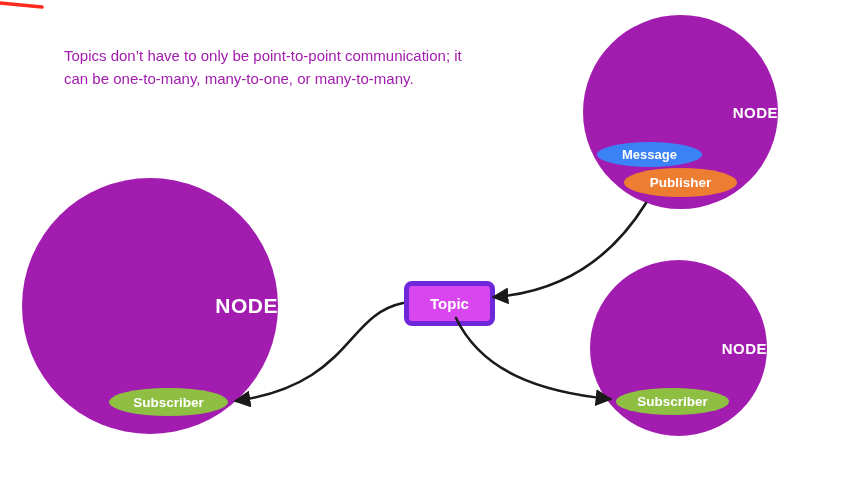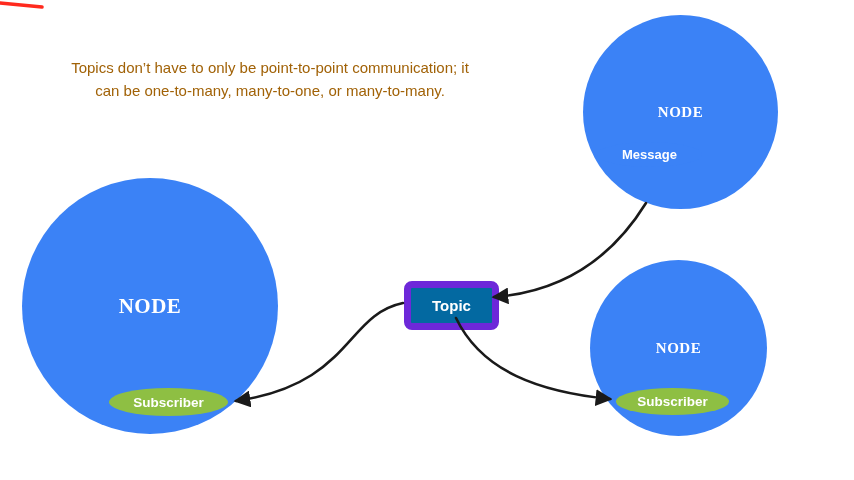--- a/index.html
+++ b/index.html
@@ -9,36 +9,34 @@
     position: relative;
     width: 854px;
     height: 480px;
     background: #ffffff;
     overflow: hidden;
   }
 
   .desc {
     position: absolute;
     left: 64px;
-    top: 56px;
+    top: 44px;
     width: 412px;
     font-size: 15px;
     line-height: 1.55;
-    color: #a16207;
-    text-align: center;
+    color: #a21caf;
   }
 
   .circle {
     position: absolute;
     border-radius: 50%;
-    background: #3b82f6;
+    background: #a21caf;
     display: flex;
     align-items: center;
-    justify-content: center;
-    font-family: Liberation Serif, serif;
+    justify-content: flex-end;
   }
   .circle-left       { left: 22px;  top: 178px; width: 256px; height: 256px; }
   .circle-topright   { left: 583px; top: 15px;  width: 195px; height: 194px; }
   .circle-bottomright{ left: 590px; top: 260px; width: 177px; height: 176px; }
 
   .node-label {
     color: #ffffff;
     font-weight: bold;
     letter-spacing: 0.5px;
   }
@@ -58,22 +56,22 @@
   }
   .pill-message    { left: 597px; top: 142px; width: 105px; height: 25px; background: #3b82f6; font-size: 13px; }
   .pill-publisher  { left: 624px; top: 168px; width: 113px; height: 29px; background: #ed7d31; }
   .pill-sub-left   { left: 109px; top: 388px; width: 119px; height: 28px; background: #8ebf43; }
   .pill-sub-right  { left: 616px; top: 388px; width: 113px; height: 27px; background: #8ebf43; }
 
   .topic-box {
     position: absolute;
     left: 404px; top: 281px;
     width: 81px; height: 35px;
-    background: #0369a1;
-    border: 7px solid #6d28d9;
+    background: #d946ef;
+    border: 5px solid #6d28d9;
     border-radius: 8px;
     display: flex;
     align-items: center;
     justify-content: center;
     color: #ffffff;
     font-weight: bold;
     font-size: 15px;
     z-index: 2;
   }
 
@@ -99,20 +97,21 @@
   <div class="circle circle-topright">
     <span class="node-label node-label-small">NODE</span>
   </div>
 
   <div class="circle circle-bottomright">
     <span class="node-label node-label-small">NODE</span>
   </div>
 
   <div class="pill pill-message">Message</div>
 
+  <div class="pill pill-publisher">Publisher</div>
 
   <div class="pill pill-sub-left">Subscriber</div>
 
   <div class="pill pill-sub-right">Subscriber</div>
 
   <div class="topic-box">Topic</div>
 
   <svg class="arrow-layer" viewBox="0 0 854 480" xmlns="http://www.w3.org/2000/svg">
     <defs>
       <marker id="arrowhead" viewBox="0 0 10 10" refX="8.5" refY="5" markerWidth="6.5" markerHeight="6.5" orient="auto-start-reverse">

